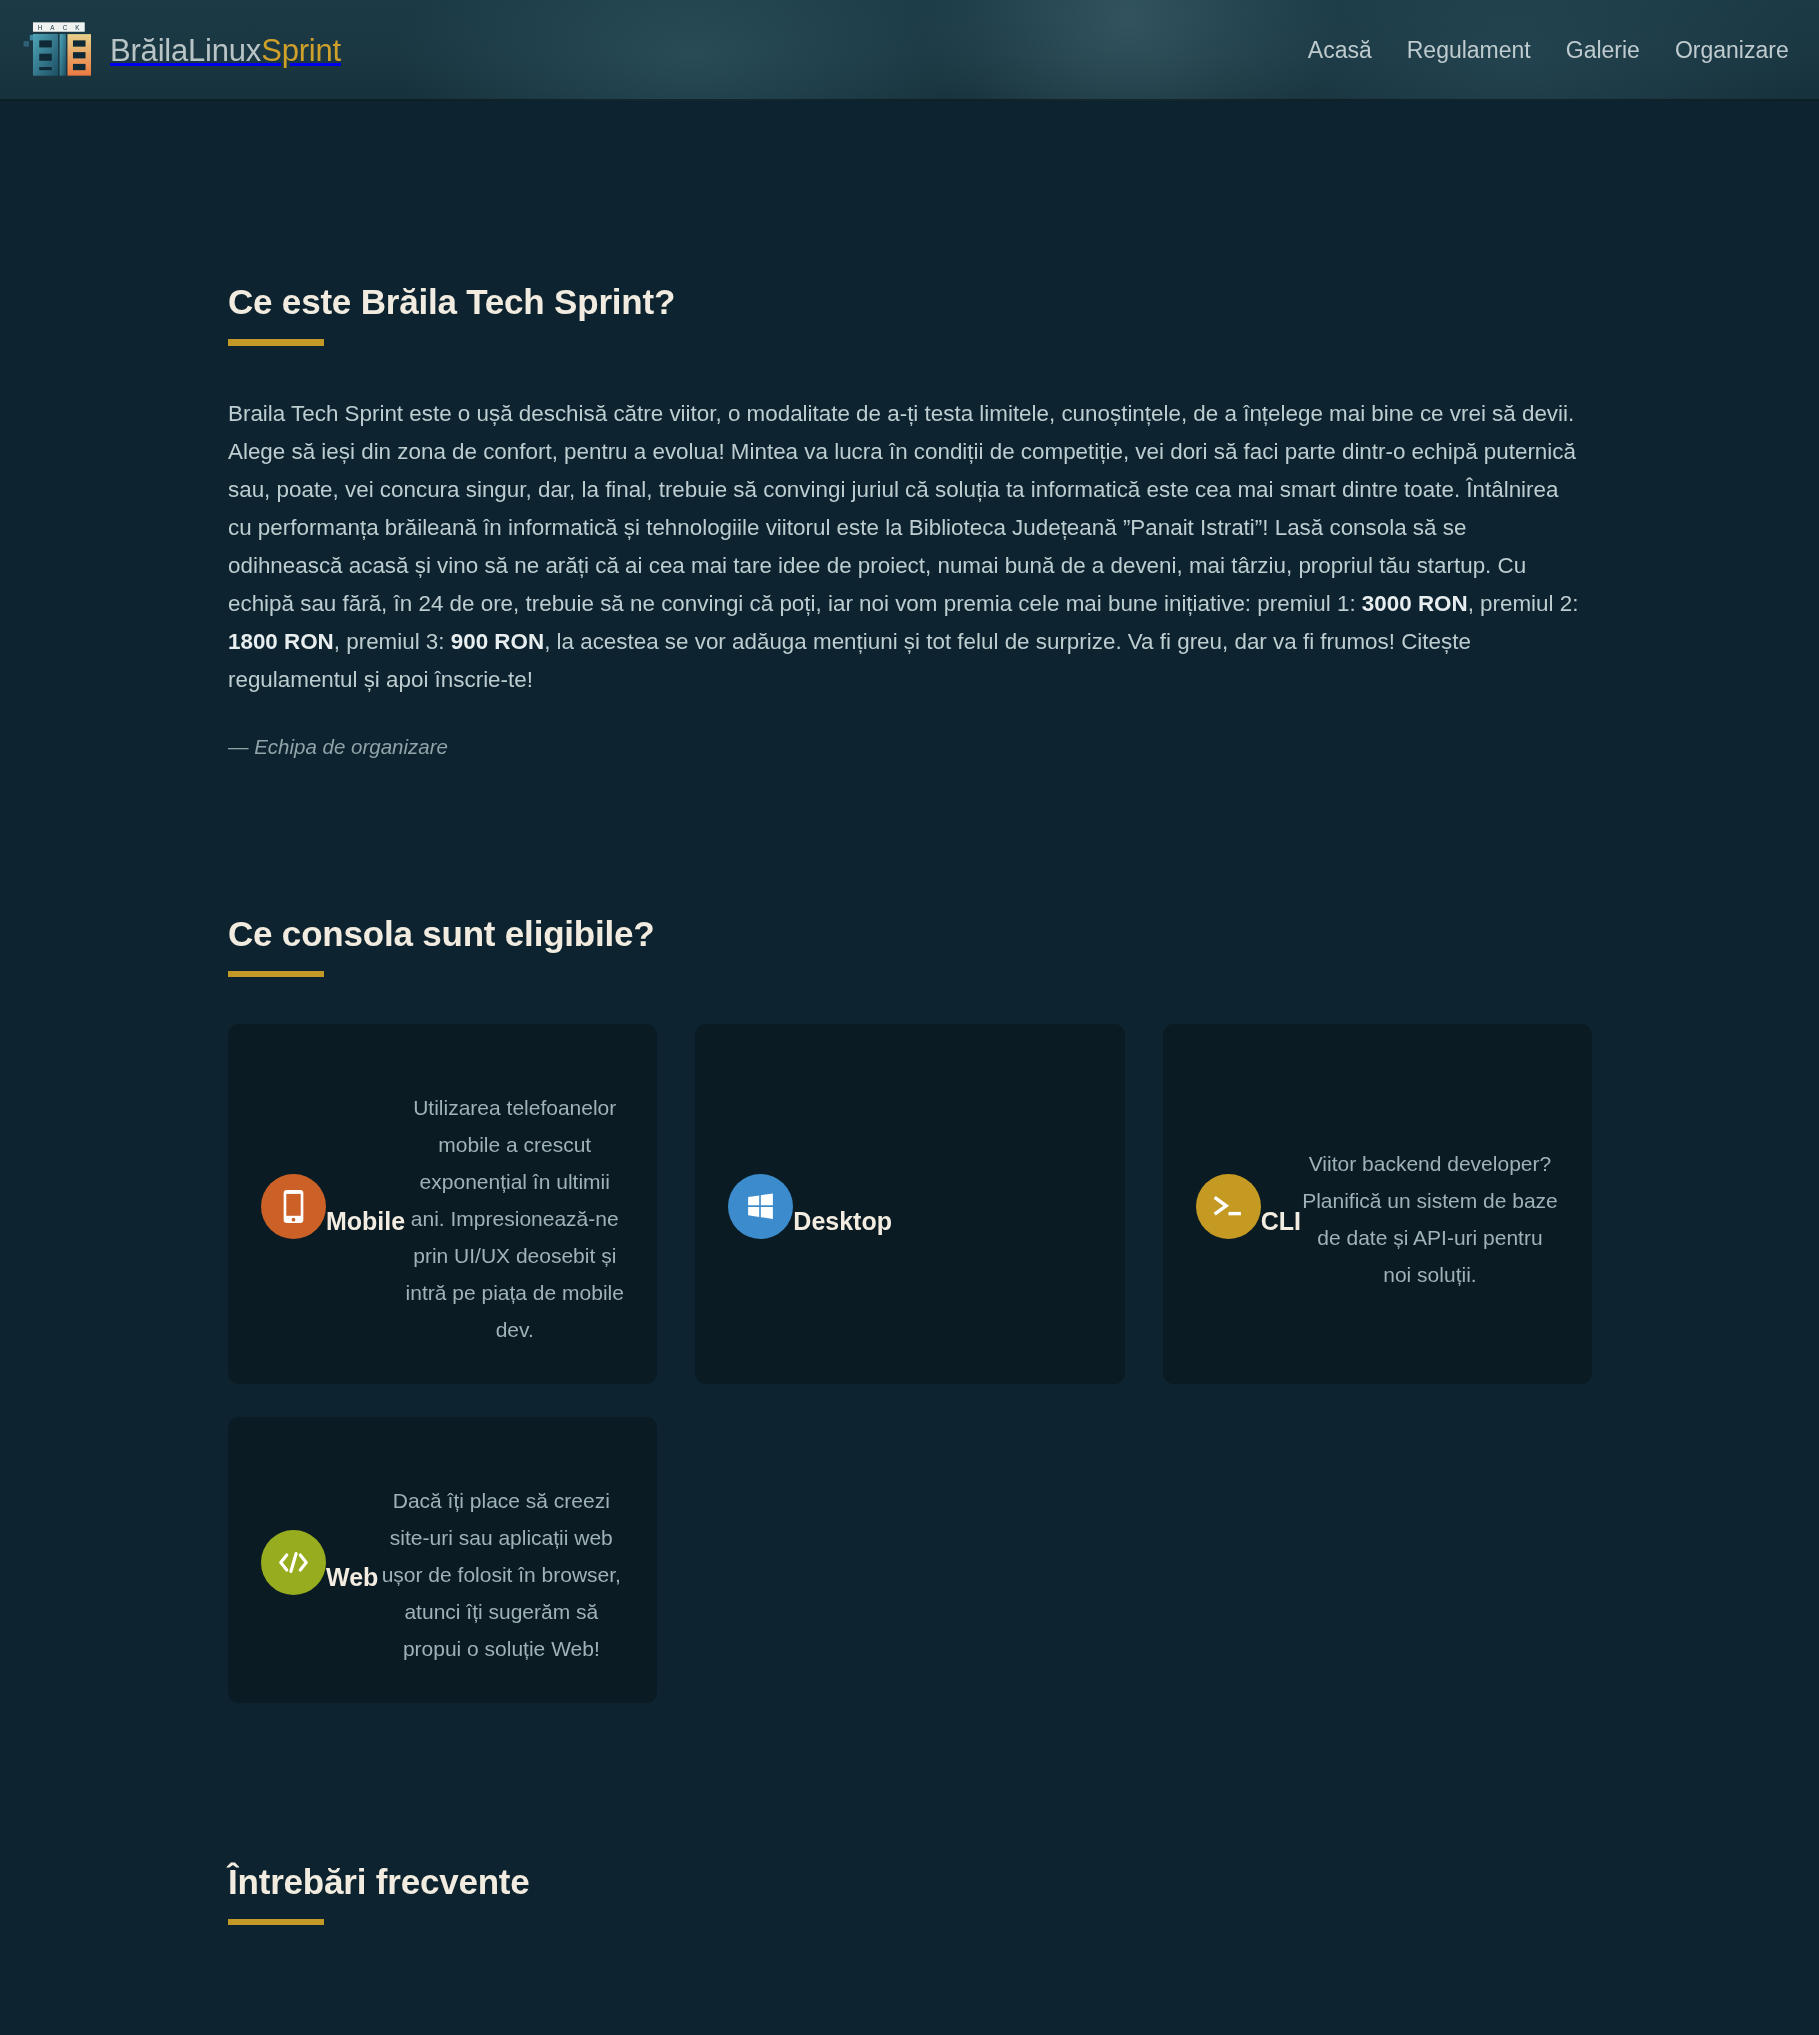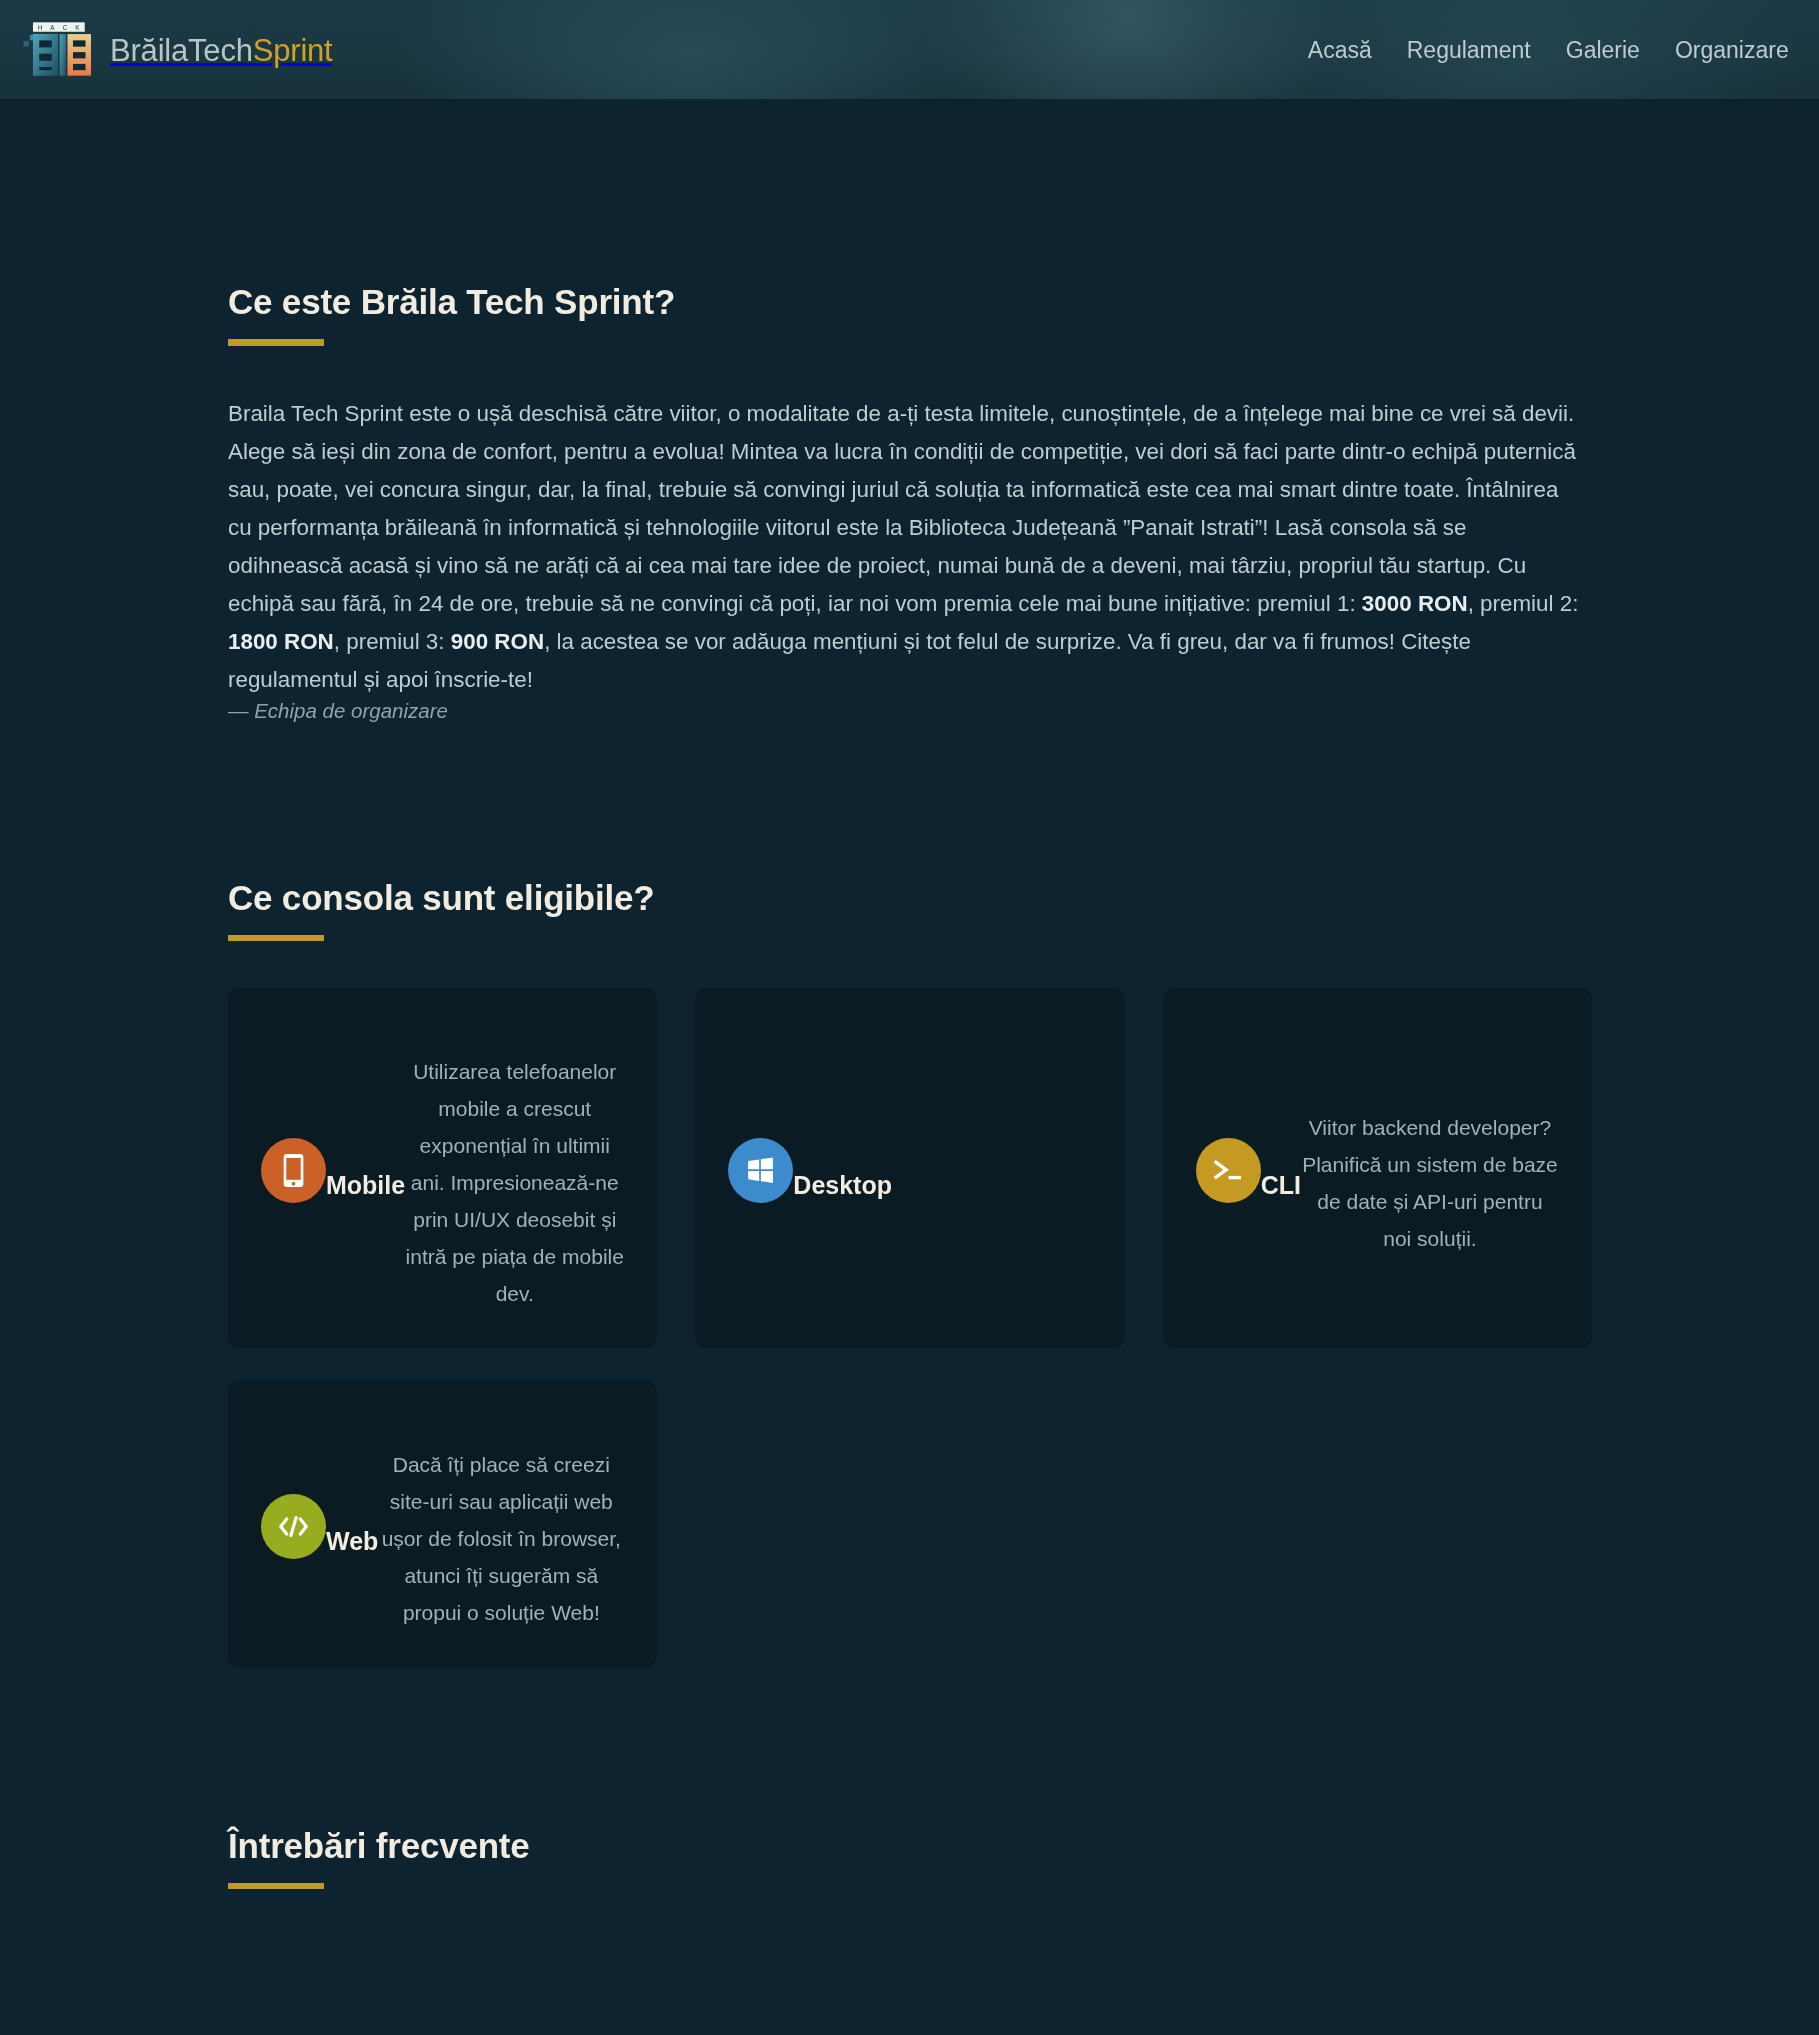--- a/index.html
+++ b/index.html
@@ -102,20 +102,21 @@
     margin-top: 49px;
     font-size: 22.4px;
     line-height: 38px;
     color: #bdcdd0;
     max-width: 1354px;
     text-align: left;
   }
   .intro-body b { color: #e8eef0; font-weight: 700; }
 
   .signature {
+    margin-top: 36px;
     font-size: 20.5px;
     font-style: italic;
     color: #8fa4a8;
   }
 
   
   .projects-wrap { padding-top: 153px; }
 
   .card-grid {
     margin-top: 47px;
@@ -201,21 +202,21 @@
         <rect x="22" y="57" width="16" height="4" fill="#0f2a36"></rect>
 
         <rect x="48" y="15" width="8" height="53" fill="url(#gBlue)"></rect>
 
         <path d="M58 15 h30 v53 H58z" fill="url(#gWarm)"></path>
         <path d="M65 23 h16 v8 h-16z" fill="#0f2a36"></path>
         <path d="M65 38 h16 v8 h-16z" fill="#0f2a36"></path>
         <path d="M65 53 h16 v8 h-16z" fill="#0f2a36"></path>
       </svg>
     </span>
-    <span class="brand-name"><span class="brand-gray">Brăila</span><span class="brand-gray">Tech</span><span class="brand-gold">Sprint</span></span>
+    <span class="brand-name"><span class="brand-gray">Brăila</span><span class="brand-gray">Linux</span><span class="brand-gold">Sprint</span></span>
   </a>
 
   <nav class="main-nav">
     <a class="nav-link" href="#">Acasă</a>
     <a class="nav-link" href="#">Regulament</a>
     <a class="nav-link" href="#">Galerie</a>
     <a class="nav-link" href="#">Organizare</a>
   </nav>
 </header>
 

